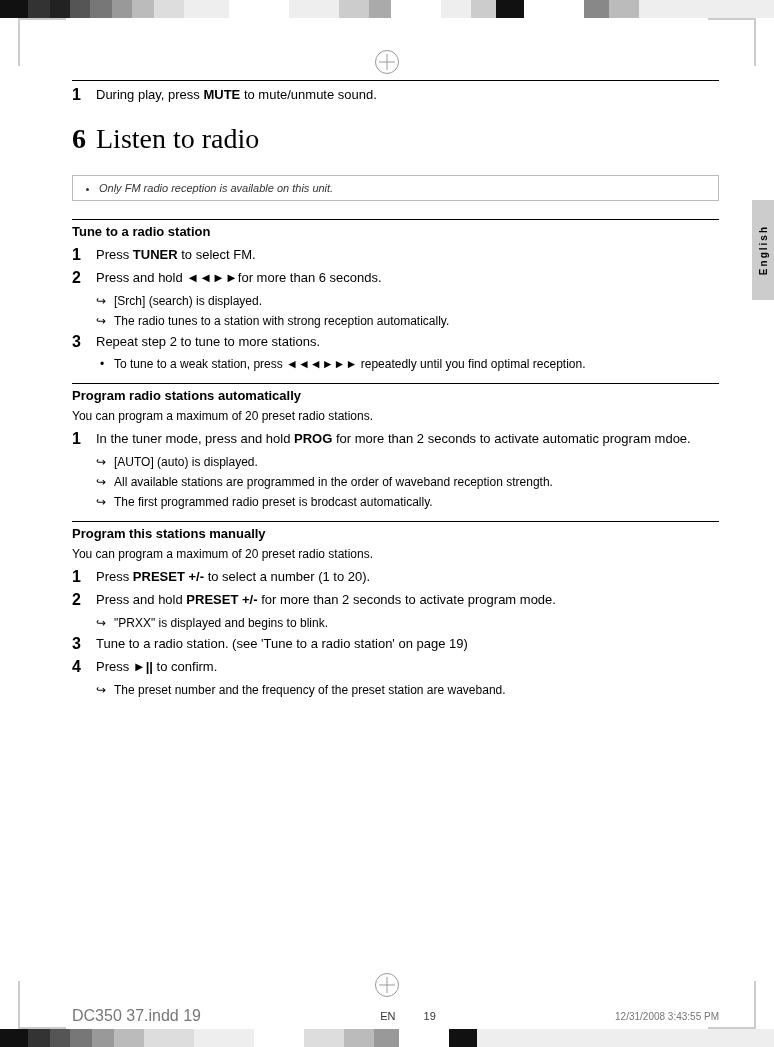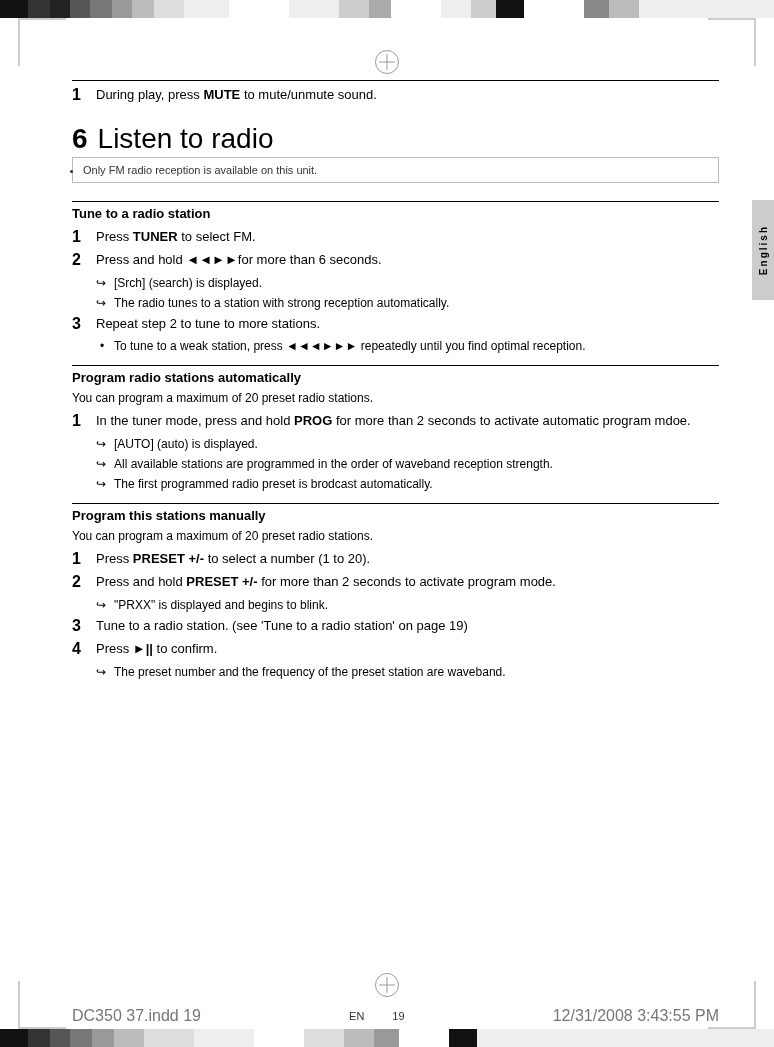--- a/index.html
+++ b/index.html
@@ -111,21 +111,22 @@
     .section-title {
       font-size: 13px;
       font-weight: bold;
       margin-bottom: 6px;
     }
 
     
     .big-heading {
       font-size: 28px;
       font-weight: normal;
-      margin: 18px 0 2px 0;
+      margin: 18px 0 20px 0;
+      font-family: Liberation Serif, serif;
     }
     .big-heading .num {
       font-size: 28px;
       font-weight: bold;
       margin-right: 10px;
     }
 
     
     .note-box {
       border: 1px solid #bbb;
@@ -164,20 +165,22 @@
       height: 3px;
       background: #555;
       top: 9px;
     }
     .note-content {
       font-size: 11px;
       color: #333;
     }
     .note-content li {
       list-style: disc;
+      margin-left: 16px;
+      font-style: italic;
     }
 
     
     .step-list {
       margin-bottom: 10px;
     }
     .step-item {
       display: flex;
       align-items: flex-start;
       margin-bottom: 4px;
@@ -231,21 +234,21 @@
       bottom: 22px;
       left: 72px;
       right: 55px;
       display: flex;
       justify-content: space-between;
       align-items: center;
       font-size: 11px;
       color: #333;
     }
     .footer-left { font-size: 16px; color: #777; }
-    .footer-right { font-size: 16px; color: #777; }
+    .footer-right { font-size: 10px; color: #777; }
     .footer-center {
       display: flex;
       gap: 28px;
       font-size: 11px;
     }
   </style>
 </head>
 <body>
 
 <div class="top-bar">

